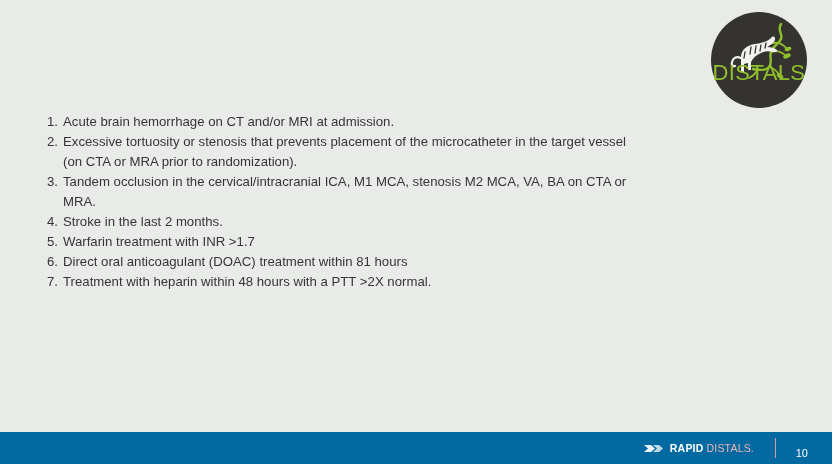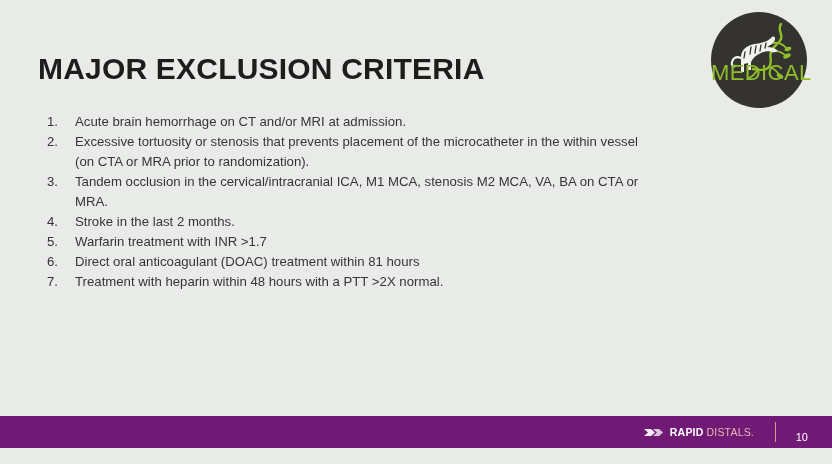--- a/index.html
+++ b/index.html
@@ -60,21 +60,20 @@
     left: 0;
     top: 0;
     width: 20px;
     text-align: right;
     color: #353535;
     font-size: 13.2px;
     line-height: 20px;
   }
   #criteria-list li .txt {
     display: block;
-    margin-left: 12px;
   }
 
   
   #distals-logo {
     position: absolute;
     left: 711px;
     top: 12px;
     width: 96px;
     height: 96px;
   }
@@ -99,24 +98,24 @@
     font-weight: normal;
     letter-spacing: 0.4px;
     color: #8fbf2b;
     line-height: 1;
   }
 
   
   #footer-bar {
     position: absolute;
     left: 0;
-    bottom: 16px;
+    bottom: 0;
     width: 832px;
     height: 32px;
-    background: #701a75;
+    background: #0369a1;
   }
   #footer-brand {
     position: absolute;
     right: 78px;
     top: 0;
     height: 32px;
     display: flex;
     align-items: center;
     gap: 4px;
   }
@@ -156,30 +155,29 @@
     align-items: center;
     font-size: 11px;
     color: #ffffff;
   }
 </style>
 </head>
 <body>
 
 <div id="slide">
 
-  <div id="slide-title">MAJOR EXCLUSION CRITERIA</div>
 
   <ol id="criteria-list">
     <li>
       <span class="num">1.</span>
       <span class="txt">Acute brain hemorrhage on CT and/or MRI at admission.</span>
     </li>
     <li>
       <span class="num">2.</span>
-      <span class="txt">Excessive tortuosity or stenosis that prevents placement of the microcatheter in the within vessel (on CTA or MRA prior to randomization).</span>
+      <span class="txt">Excessive tortuosity or stenosis that prevents placement of the microcatheter in the target vessel (on CTA or MRA prior to randomization).</span>
     </li>
     <li>
       <span class="num">3.</span>
       <span class="txt">Tandem occlusion in the cervical/intracranial ICA, M1 MCA, stenosis M2 MCA, VA, BA on CTA or MRA.</span>
     </li>
     <li>
       <span class="num">4.</span>
       <span class="txt">Stroke in the last 2 months.</span>
     </li>
     <li>
@@ -220,21 +218,21 @@
       <path d="M30 46 C25 44, 22 46, 21 50 C20 53, 22 55, 24 54" fill="none" stroke="#f2f2f0" stroke-width="2.2" stroke-linecap="round"></path>
 
       <g stroke="#343330" stroke-width="1.3" stroke-linecap="round">
         <line x1="40" y1="35" x2="39" y2="42"></line>
         <line x1="45" y1="34" x2="44" y2="41"></line>
         <line x1="50" y1="33" x2="49" y2="39"></line>
         <line x1="55" y1="31" x2="54" y2="36"></line>
         <line x1="34" y1="40" x2="33" y2="46"></line>
       </g>
     </svg>
-    <div id="distals-wordmark">MEDICAL</div>
+    <div id="distals-wordmark">DISTALS</div>
   </div>
 
   <div id="footer-bar">
 
     <div id="footer-brand">
       <span class="mark">
         <svg width="22" height="11" viewBox="0 0 22 11">
           <path d="M0 2 L7 2 L11 5.5 L7 9 L0 9 L4 5.5 Z" fill="#ffffff" opacity="0.92"></path>
           <path d="M9 2 L15 2 L19 5.5 L15 9 L9 9 L13 5.5 Z" fill="#ffffff" opacity="0.75"></path>
         </svg>

